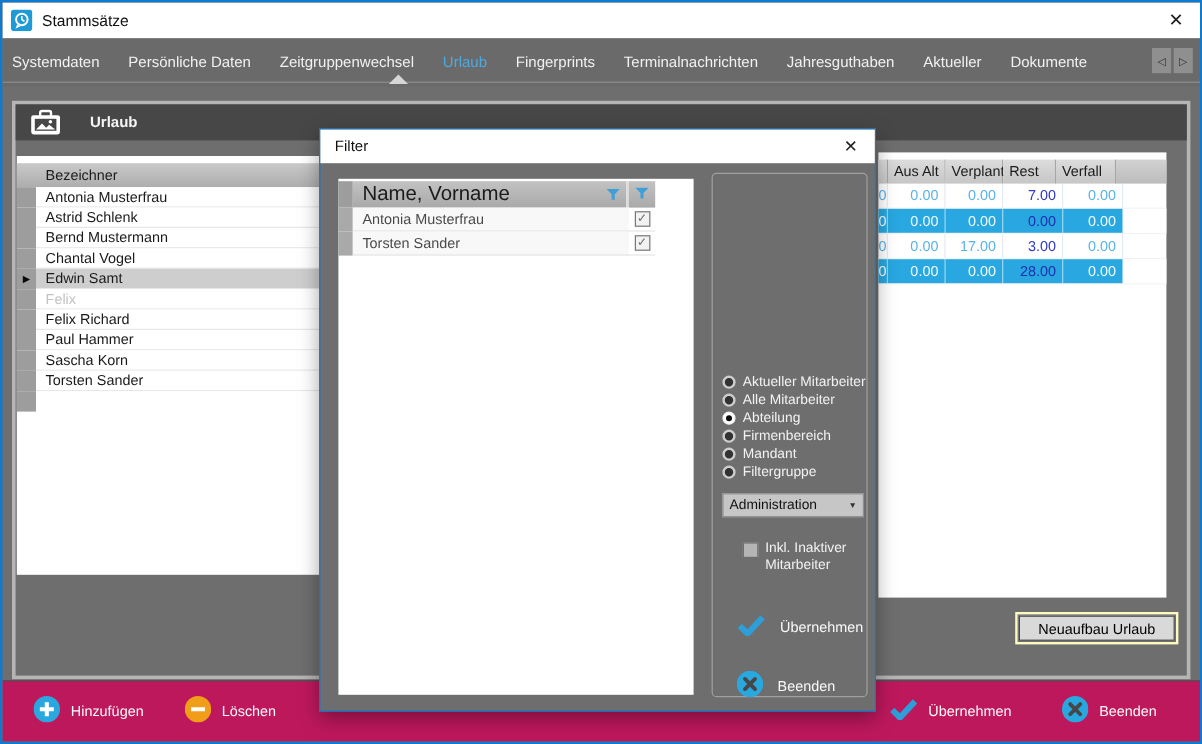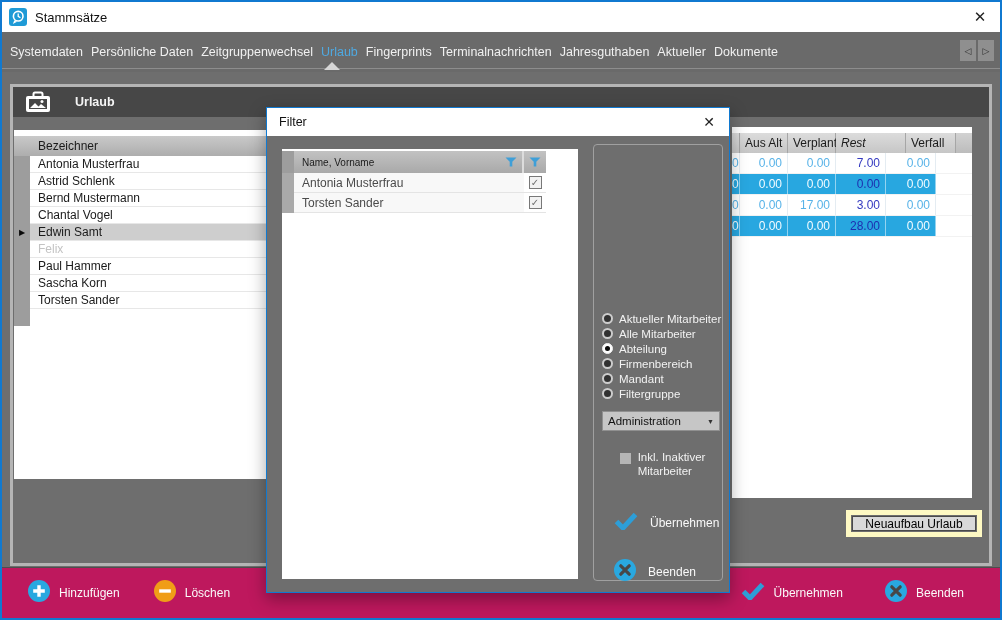--- a/index.html
+++ b/index.html
@@ -6,21 +6,21 @@
   .window{position:relative;width:1002px;height:620px;box-sizing:border-box;border:2px solid #1079d0;
           background:#6e6e6e;font-family:"Liberation Sans",sans-serif;overflow:hidden;}
   
   .titlebar{position:absolute;left:0;top:0;width:998px;height:30px;background:#ffffff;display:flex;align-items:center;}
   .logo{margin-left:7px;display:flex;}
   .apptitle{margin-left:8px;font-size:13px;color:#111;}
   .win-close{position:absolute;right:6px;top:0;height:30px;width:28px;display:flex;align-items:center;justify-content:center;
              font-size:15px;color:#222;}
   
   .tabbar{position:absolute;left:0;top:30px;width:998px;height:40px;background:#6a6a6a;display:flex;align-items:center;
-          gap:8px;padding-left:8px;box-sizing:border-box;}
+          gap:24px;padding-left:8px;box-sizing:border-box;}
   .tabbar::after{content:"";position:absolute;left:0;right:0;bottom:3px;height:1px;background:#8d8d8d;}
   .tab{font-size:12.5px;color:#f1f1f1;white-space:nowrap;z-index:1;}
   .tab.active{color:#4fa9e1;}
   .navbtns{position:absolute;right:6px;top:8px;display:flex;gap:2px;z-index:2;}
   .navbtn{width:16px;height:21px;background:#8f8f8f;color:#2e2e2e;font-size:9px;display:flex;align-items:center;justify-content:center;}
   .tab-caret{position:absolute;left:322px;top:60px;width:0;height:0;border-left:8px solid transparent;
              border-right:8px solid transparent;border-bottom:8px solid #d6d6d6;z-index:3;}
   
   .panel{position:absolute;left:8px;top:82px;width:982px;height:482px;box-sizing:border-box;border:3px solid #b5b5b5;background:#6e6e6e;}
   .panel-header{height:30px;background:#474747;display:flex;align-items:center;}
@@ -33,53 +33,53 @@
   .lrow .gut{width:16px;background:#9d9d9d;display:flex;align-items:center;justify-content:center;font-size:8px;color:#0a0a0a;}
   .lrow .lcell{flex:1;font-size:12px;line-height:17px;color:#1a1a1a;padding-left:8px;background:#fff;border-bottom:1px solid #e7e7e7;box-sizing:border-box;}
   .lrow.sel .lcell{background:#cecece;}
   .lrow.inactive .lcell{color:#c3c3c3;}
   
   .grid{position:absolute;left:730px;top:125px;width:240px;height:371px;background:#fff;box-sizing:border-box;padding-top:6px;}
   .ghead{display:flex;height:20px;}
   .th{background:linear-gradient(#dcdcdc,#c6c6c6);font-size:12px;line-height:20px;color:#1b1b1b;padding-left:5px;
       box-sizing:border-box;border-right:1px solid #a6a6a6;}
   .th.hid{width:8px;padding-left:0;}
-  .th.c1{width:48px;} .th.c2{width:48px;} .th.c3{width:70px;font-style:italic;} .th.c4{width:50px;}
+  .th.c1{width:48px;} .th.c2{width:48px;} .th.c3{width:44px;} .th.c4{width:50px;}
   .th.fill{flex:1;border-right:none;background:linear-gradient(#d2d2d2,#bcbcbc);}
   .trow{display:flex;height:20px;border-bottom:1px solid #f2f2f2;}
   .tc{box-sizing:border-box;text-align:right;padding-right:5px;font-size:12px;line-height:20px;color:#58b3e8;border-right:1px solid #e4ecf2;}
   .tc.hid{width:8px;padding-right:1px;overflow:hidden;}
   .tc.c1{width:48px;} .tc.c2{width:48px;} .tc.c3{width:50px;} .tc.c4{width:50px;}
   .tc.fill{flex:1;border-right:none;}
   .tc.navy{color:#3439c0;}
   .trow.sel .tc{background:#28a7e0;color:#f2fbff;border-right-color:rgba(255,255,255,.5);}
   .trow.sel .tc.navy{color:#1e2fb0;}
   .trow.sel .tc.fill{background:#fff;}
   
-  .neu-wrap{position:absolute;left:844px;top:508px;width:136px;height:27px;box-sizing:border-box;border:5px solid #fef9c3;padding:1px;}
+  .neu-wrap{position:absolute;left:844px;top:508px;width:136px;height:27px;box-sizing:border-box;border:2px solid #fef9c3;padding:1px;}
   .neu-btn{width:100%;height:100%;box-sizing:border-box;background:#d9d9d9;border:1px solid #4a4a4a;font-size:12px;color:#000;
            display:flex;align-items:center;justify-content:center;font-family:"Liberation Sans",sans-serif;}
   
   .footer{position:absolute;left:0;top:565px;width:998px;height:51px;background:#be185d;border-top:1px solid #4e4e4e;
           display:flex;align-items:center;box-sizing:border-box;padding:0 36px 0 26px;}
   .fgroup{display:flex;align-items:center;gap:34px;}
   .fgroup.right{margin-left:auto;gap:42px;}
   .icon-btn{display:flex;align-items:center;gap:9px;}
   .icon-btn .blabel{font-size:12px;color:#fafafa;}
   
   .dialog{position:absolute;left:264px;top:105px;width:464px;height:486px;box-sizing:border-box;border:1px solid #1079d0;
           background:#6e6e6e;z-index:20;box-shadow:0 6px 16px rgba(0,0,0,.35);}
   .dlg-titlebar{height:28px;background:#fff;display:flex;align-items:center;position:relative;}
   .dlg-title{margin-left:12px;font-size:12.5px;color:#111;}
   .dlg-close{position:absolute;right:8px;top:0;height:28px;width:24px;display:flex;align-items:center;justify-content:center;font-size:14px;color:#222;}
   .dlg-list{position:absolute;left:15px;top:41px;width:296px;height:430px;background:#fff;box-sizing:border-box;padding-top:2px;}
   .flhead{display:flex;height:22px;}
   .flhead .gut{width:12px;background:#9d9d9d;}
   .flhead .namehead{width:230px;background:linear-gradient(#c2c2c2,#a9a9a9);display:flex;align-items:center;padding-left:8px;
-                    box-sizing:border-box;font-size:10px;color:#1b1b1b;border-right:2px solid #dcdcdc;}
+                    box-sizing:border-box;font-size:17px;color:#1b1b1b;border-right:2px solid #dcdcdc;}
   .flhead .funnel-right{margin-left:auto;margin-right:5px;display:flex;}
   .flhead .cbhead{width:22px;background:linear-gradient(#c2c2c2,#a9a9a9);display:flex;align-items:center;justify-content:center;}
   .frow{display:flex;height:20px;}
   .frow .gut{width:12px;background:#a9a9a9;}
   .frow .fname{width:230px;background:#f8f8f8;font-size:12px;line-height:20px;color:#4a4a4a;padding-left:8px;box-sizing:border-box;
                border-bottom:1px solid #e4e4e4;}
   .frow .fcb{width:22px;display:flex;align-items:center;justify-content:center;border-bottom:1px solid #e4e4e4;}
   .checkbox{width:13px;height:13px;box-sizing:border-box;border:1px solid #787878;background:#f2f2f2;display:flex;
             align-items:center;justify-content:center;font-size:10px;color:#6e6e6e;line-height:11px;}
   .groupbox{position:absolute;left:326px;top:36px;width:130px;height:437px;box-sizing:border-box;border:1px solid #a0a0a0;
@@ -168,20 +168,24 @@
     <div class="lrow sel">
         <span class="gut">▶</span>
         <span class="lcell">Edwin Samt</span>
       </div>
     <div class="lrow inactive">
         <span class="gut"></span>
         <span class="lcell">Felix</span>
       </div>
     <div class="lrow">
         <span class="gut"></span>
+        <span class="lcell">Felix Richard</span>
+      </div>
+    <div class="lrow">
+        <span class="gut"></span>
         <span class="lcell">Paul Hammer</span>
       </div>
     <div class="lrow">
         <span class="gut"></span>
         <span class="lcell">Sascha Korn</span>
       </div>
     <div class="lrow">
         <span class="gut"></span>
         <span class="lcell">Torsten Sander</span>
       </div>

